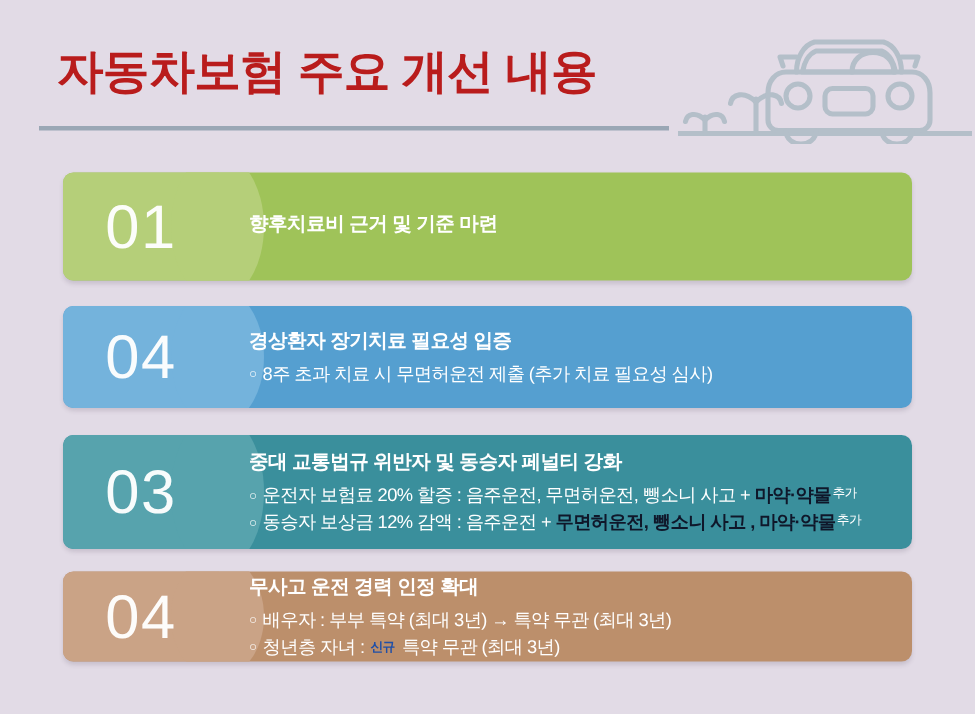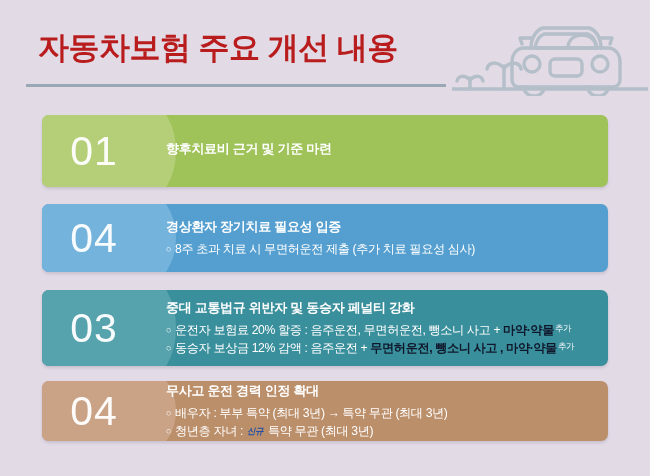--- a/index.html
+++ b/index.html
@@ -242,19 +242,19 @@
   <div class="section" id="sec-04" style="background: rgb(188, 143, 107);">
     <div class="sec-inner">
       <div class="num-panel" style="background: rgb(202, 163, 134);">
         <div class="num-curve" style="background: rgb(202, 163, 134);"></div>
         <div class="num-text">04</div>
       </div>
       <div class="body-panel">
         <div class="sec-title">무사고 운전 경력 인정 확대</div>
         <div class="bullet-list">
             <div class="bullet-line"><span class="bullet-mark">○</span><span>배우자 : 부부 특약 (최대 3년) → 특약 무관 (최대 3년)</span></div>
-            <div class="bullet-line"><span class="bullet-mark">○</span><span>청년층 자녀 : </span><span class="badge-new" style="color: rgb(31, 79, 168); font-style: italic;">신규</span><span> 특약 무관 (최대 3년)</span></div>
+            <div class="bullet-line"><span class="bullet-mark">○</span><span>청년층 자녀 : </span><span class="badge-new" style="color: rgb(31, 79, 168);">신규</span><span> 특약 무관 (최대 3년)</span></div>
           </div>
       </div>
     </div>
   </div>
 
 </div>
 
 </body></html>

